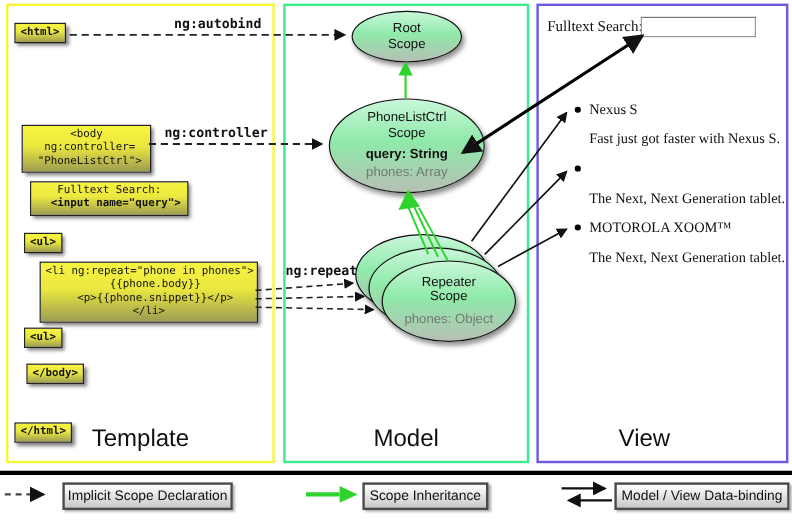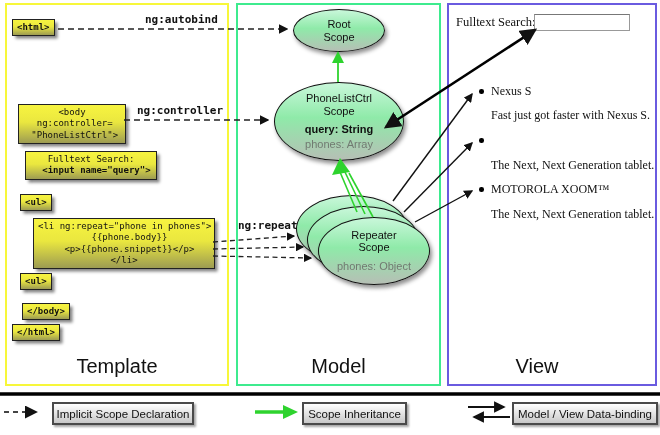--- a/index.html
+++ b/index.html
@@ -83,21 +83,21 @@
     <div class="code-line">  {{phone.body}}</div>
     <div class="code-line">  &lt;p&gt;{{phone.snippet}}&lt;/p&gt;</div>
     <div class="code-line">&lt;/li&gt;</div>
   </div>
   <div class="ybox b" style="left:20px;top:273px;">
     <div class="code-line">&lt;ul&gt;</div>
   </div>
   <div class="ybox b" style="left:22px;top:303px;">
     <div class="code-line">&lt;/body&gt;</div>
   </div>
-  <div class="ybox b" style="left:12px;top:324px;">
+  <div class="ybox b" style="left:12px;top:352px;">
     <div class="code-line">&lt;/html&gt;</div>
   </div>
 
   <div class="ng-label" style="left:145px;top:13px;">ng:autobind</div>
   <div class="ng-label" style="left:137px;top:104px;">ng:controller</div>
   <div class="ng-label" style="left:238px;top:219px;">ng:repeat</div>
 
   <div class="ellipse" style="left:293px;top:9px;width:90px;height:41px;">
     <div class="ttl">Root</div>
     <div class="ttl">Scope</div>

